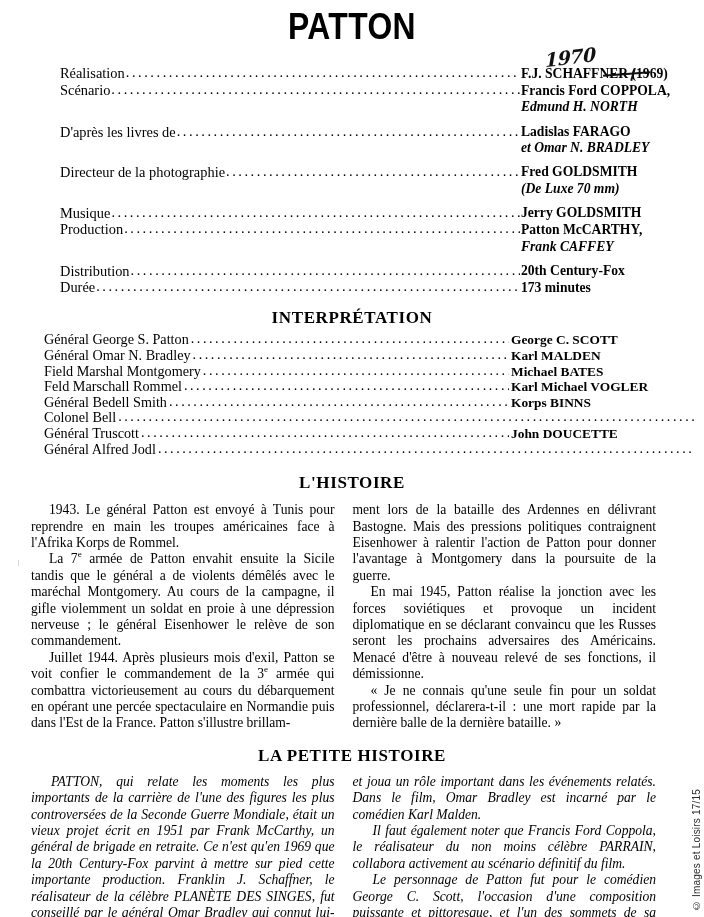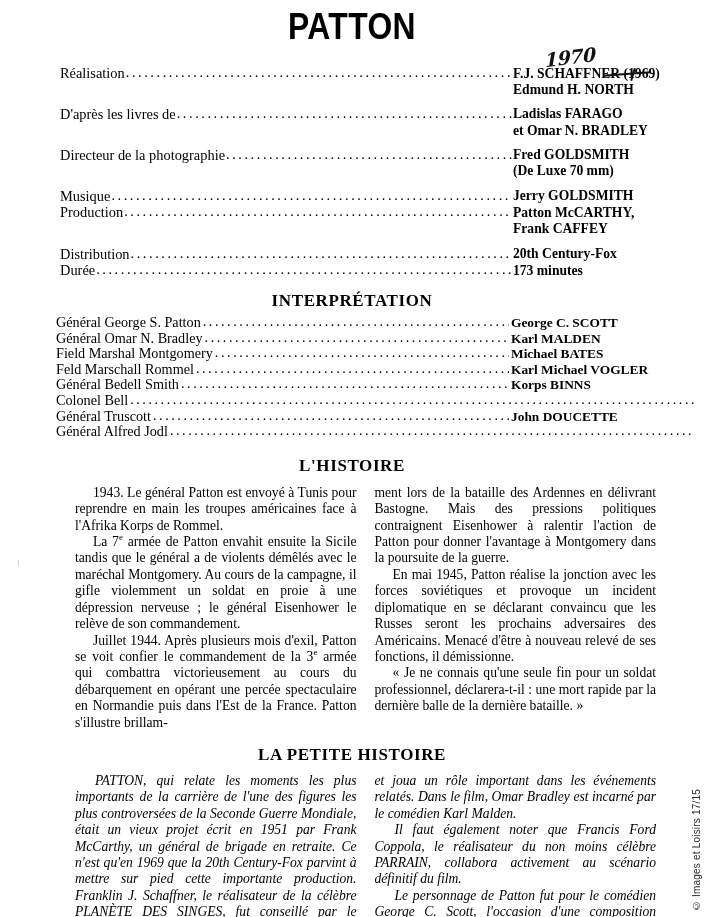--- a/index.html
+++ b/index.html
@@ -28,21 +28,20 @@
     padding-top: 8px;
     transform: scaleX(0.86);
     line-height: 1.05;
   }
 
   
   #credits {
     position: relative;
     margin-top: 18px;
     padding-left: 60px;
-    padding-right: 8px;
   }
   .credit-row {
     display: flex;
     align-items: baseline;
     width: 100%;
     line-height: 16.3px;
   }
   .credit-row.gap-before { margin-top: 8px; align-items: center; }
 
   .credit-label {
@@ -72,21 +71,21 @@
     white-space: nowrap;
   }
   .credit-value-cont {
     margin-left: auto;
     flex: 0 0 183px;
     width: 183px;
     font-weight: bold;
     font-size: 13.6px;
     white-space: nowrap;
   }
-  .credit-row.cont { justify-content: flex-end; }
+  .credit-row.cont { justify-content: flex-end; font-style: italic; }
 
   
   #handwriting-year {
     position: absolute;
     left: 545px;
     top: -19px;
     font-family: "DejaVu Serif", serif;
     font-style: italic;
     font-weight: bold;
     font-size: 19px;
@@ -121,21 +120,21 @@
     font-size: 17px;
     letter-spacing: 0.6px;
     margin: 0;
   }
   #heading-interpretation { margin-top: 12px; margin-bottom: 4px; }
   #heading-histoire { margin-top: 16px; margin-bottom: 9px; }
   #heading-petite-histoire { margin-top: 14px; margin-bottom: 8px; }
 
   
   #cast {
-    padding-left: 56px;
+    padding-left: 44px;
     padding-right: 8px;
   }
   .cast-row {
     display: flex;
     align-items: baseline;
     line-height: 15.6px;
   }
   .cast-role {
     font-size: 14.2px;
     white-space: nowrap;
@@ -159,21 +158,21 @@
     flex: 0 0 185px;
     width: 185px;
     font-weight: bold;
     font-size: 13.4px;
     white-space: nowrap;
   }
 
   
   .two-col {
     display: flex;
-    padding-left: 75px;
+    padding-left: 31px;
     padding-right: 48px;
     gap: 18px;
   }
   .col {
     flex: 1 1 0;
     min-width: 0;
   }
   .body-p {
     margin: 0;
     text-align: justify;
@@ -231,20 +230,25 @@
 <h1 id="film-title">PATTON</h1>
 
 <section id="credits">
 
   <div class="credit-row">
     <span class="credit-label">Réalisation</span>
     <span class="credit-leader"></span>
     <span class="credit-value">F.J. SCHAFFNER (1969)</span>
   </div>
 
+  <div class="credit-row">
+    <span class="credit-label">Scénario</span>
+    <span class="credit-leader"></span>
+    <span class="credit-value">Francis Ford COPPOLA,</span>
+  </div>
 
   <div class="credit-row cont">
     <span class="credit-value-cont">Edmund H. NORTH</span>
   </div>
 
   <div class="credit-row gap-before">
     <span class="credit-label">D'après les livres de</span>
     <span class="credit-leader"></span>
     <span class="credit-value">Ladislas FARAGO</span>
   </div>

